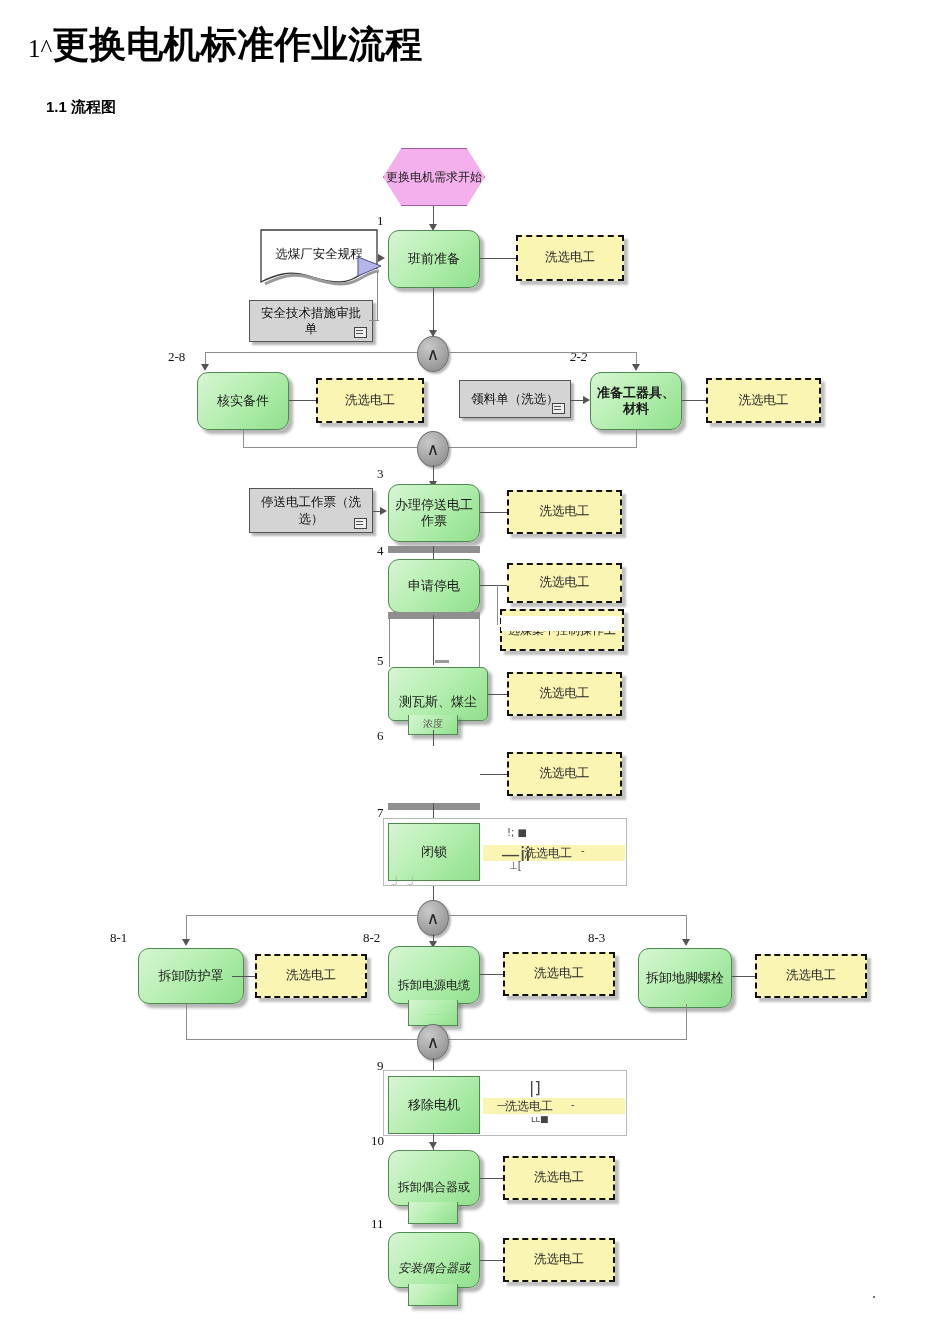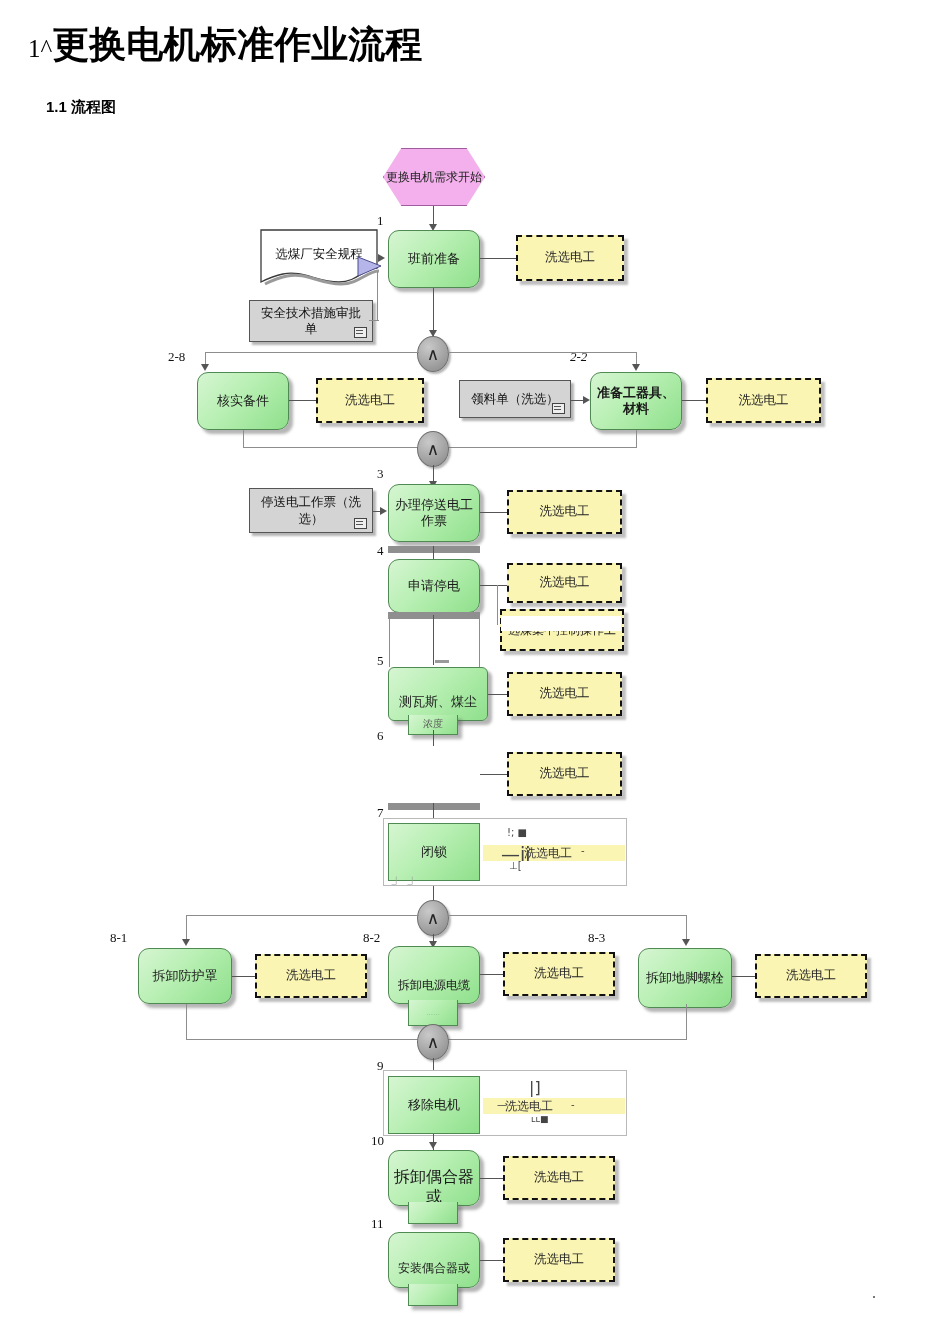--- a/index.html
+++ b/index.html
@@ -251,21 +251,21 @@
   <div class="ln lnh lnlight" style="left:186px;top:915px;width:233px;"></div>
   <div class="ln lnh lnlight" style="left:447px;top:915px;width:240px;"></div>
   <div class="ln lnv lnlight" style="left:186px;top:915px;height:28px;"></div>
   <div class="ln lnv lnlight" style="left:686px;top:915px;height:28px;"></div>
   <div class="ln lnv" style="left:433px;top:934px;height:12px;"></div>
   <div class="arrow-dn" style="left:182px;top:939px;"></div>
   <div class="arrow-dn" style="left:429px;top:941px;"></div>
   <div class="arrow-dn" style="left:682px;top:939px;"></div>
 
   <div class="idx" style="left:110px;top:930px;">8-1</div>
-  <div class="node proc" style="left:138px;top:948px;width:94px;height:56px;">
+  <div class="node proc" style="left:138px;top:948px;width:106px;height:56px;">
     <span>拆卸防护罩</span>
   </div>
   <div class="ln lnh" style="left:232px;top:976px;width:23px;"></div>
   <div class="node role" style="left:255px;top:954px;width:112px;height:44px;">
     <span>洗选电工</span>
   </div>
 
   <div class="idx" style="left:363px;top:930px;">8-2</div>
   <div class="node proc" style="left:388px;top:946px;width:92px;height:58px;font-size:12px;">
     <span style="position:relative;top:10px;">拆卸电源电缆</span>
@@ -305,32 +305,32 @@
     <span class="blip" style="left:46px;top:2px;font-size:16px;">|]</span>
     <span class="gtxt" style="left:22px;top:22px;">洗选电工</span>
     <span class="blip" style="left:14px;top:23px;">—</span>
     <span class="blip" style="left:88px;top:23px;">-</span>
     <span class="blip" style="left:48px;top:38px;font-size:9px;">ʟʟ■</span>
   </div>
 
   <div class="idx" style="left:371px;top:1133px;">10</div>
   <div class="ln lnv" style="left:433px;top:1134px;height:16px;"></div>
   <div class="arrow-dn" style="left:429px;top:1142px;"></div>
-  <div class="node proc" style="left:388px;top:1150px;width:92px;height:56px;font-size:16px;">
+  <div class="node proc" style="left:388px;top:1150px;width:92px;height:56px;font-size:12px;">
     <span style="position:relative;top:9px;">拆卸偶合器或</span>
   </div>
   <div class="node proc" style="left:408px;top:1202px;width:50px;height:22px;border-radius:0;border-top:none;"></div>
   <div class="ln lnh" style="left:480px;top:1178px;width:23px;"></div>
   <div class="node role" style="left:503px;top:1156px;width:112px;height:44px;">
     <span>洗选电工</span>
   </div>
 
   <div class="idx" style="left:371px;top:1216px;">11</div>
   <div class="node proc" style="left:388px;top:1232px;width:92px;height:56px;font-size:12px;">
-    <span style="position:relative;top:8px;">安装偶合器或</span>
+    <span style="position:relative;top:8px;font-style:italic;">安装偶合器或</span>
   </div>
   <div class="node proc" style="left:408px;top:1284px;width:50px;height:22px;border-radius:0;border-top:none;"></div>
   <div class="ln lnh" style="left:480px;top:1260px;width:23px;"></div>
   <div class="node role" style="left:503px;top:1238px;width:112px;height:44px;">
     <span>洗选电工</span>
   </div>
 
   <div class="dot" style="left:873px;top:1296px;"></div>
 
 </div>

